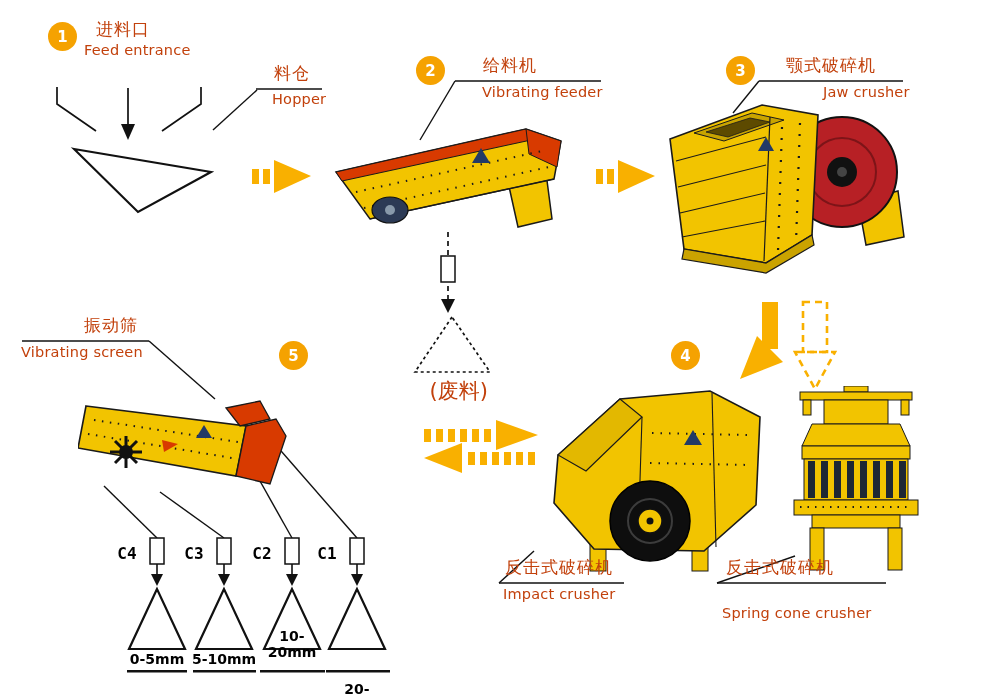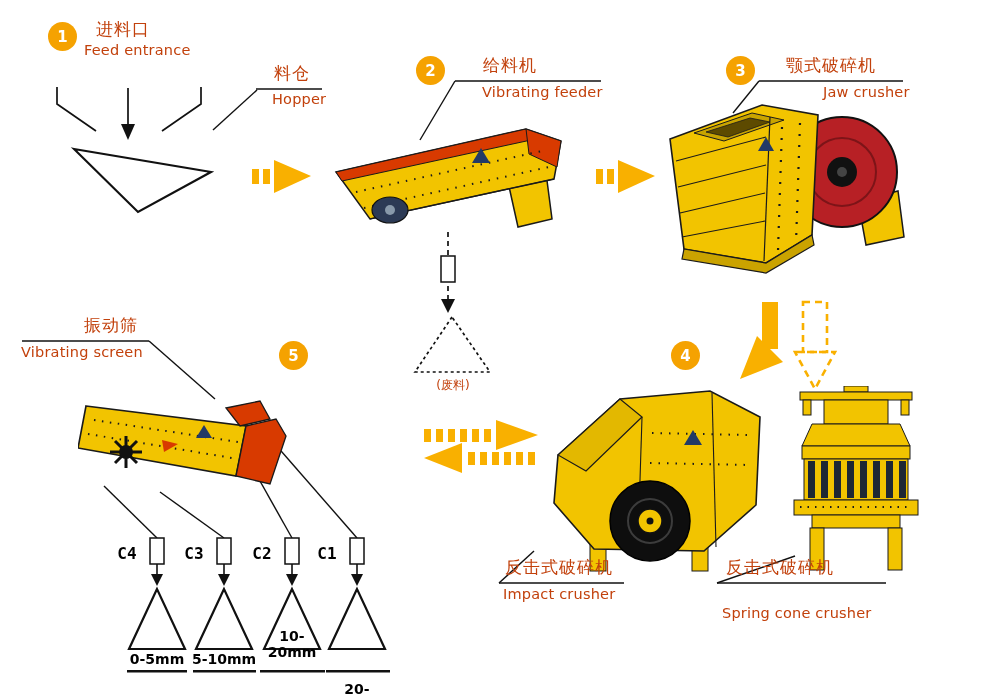--- a/index.html
+++ b/index.html
@@ -4,21 +4,21 @@
 <style>
   *{margin:0;padding:0;box-sizing:border-box;}
   html,body{background:#ffffff;}
   body{font-family:"DejaVu Sans","Liberation Sans",sans-serif;color:#000;}
   .stage{position:relative;width:982px;height:699px;background:#fff;overflow:hidden;}
   .overlay{position:absolute;left:0;top:0;z-index:1;}
   .machine{position:absolute;z-index:2;}
   .lbl{position:absolute;z-index:3;color:#c2410c;white-space:nowrap;}
   .zh{font-size:17px;letter-spacing:1px;}
   .en{font-size:14.5px;letter-spacing:0.2px;}
-  .waste{font-size:12px;width:70px;text-align:center;}
+  .waste{font-size:21px;width:70px;text-align:right;}
   .badge{position:absolute;z-index:3;width:29px;height:29px;border-radius:50%;
          background:#F5A201;color:#fff;display:flex;align-items:center;justify-content:center;
          font-weight:bold;font-size:15px;}
   .chan{position:absolute;z-index:3;font-size:16px;font-weight:bold;width:30px;text-align:center;
         font-family:"DejaVu Sans Mono","Liberation Mono",monospace;}
   .size{position:absolute;z-index:3;font-size:14px;width:70px;text-align:center;font-weight:600;}
 </style>
 </head>
 <body>
 

